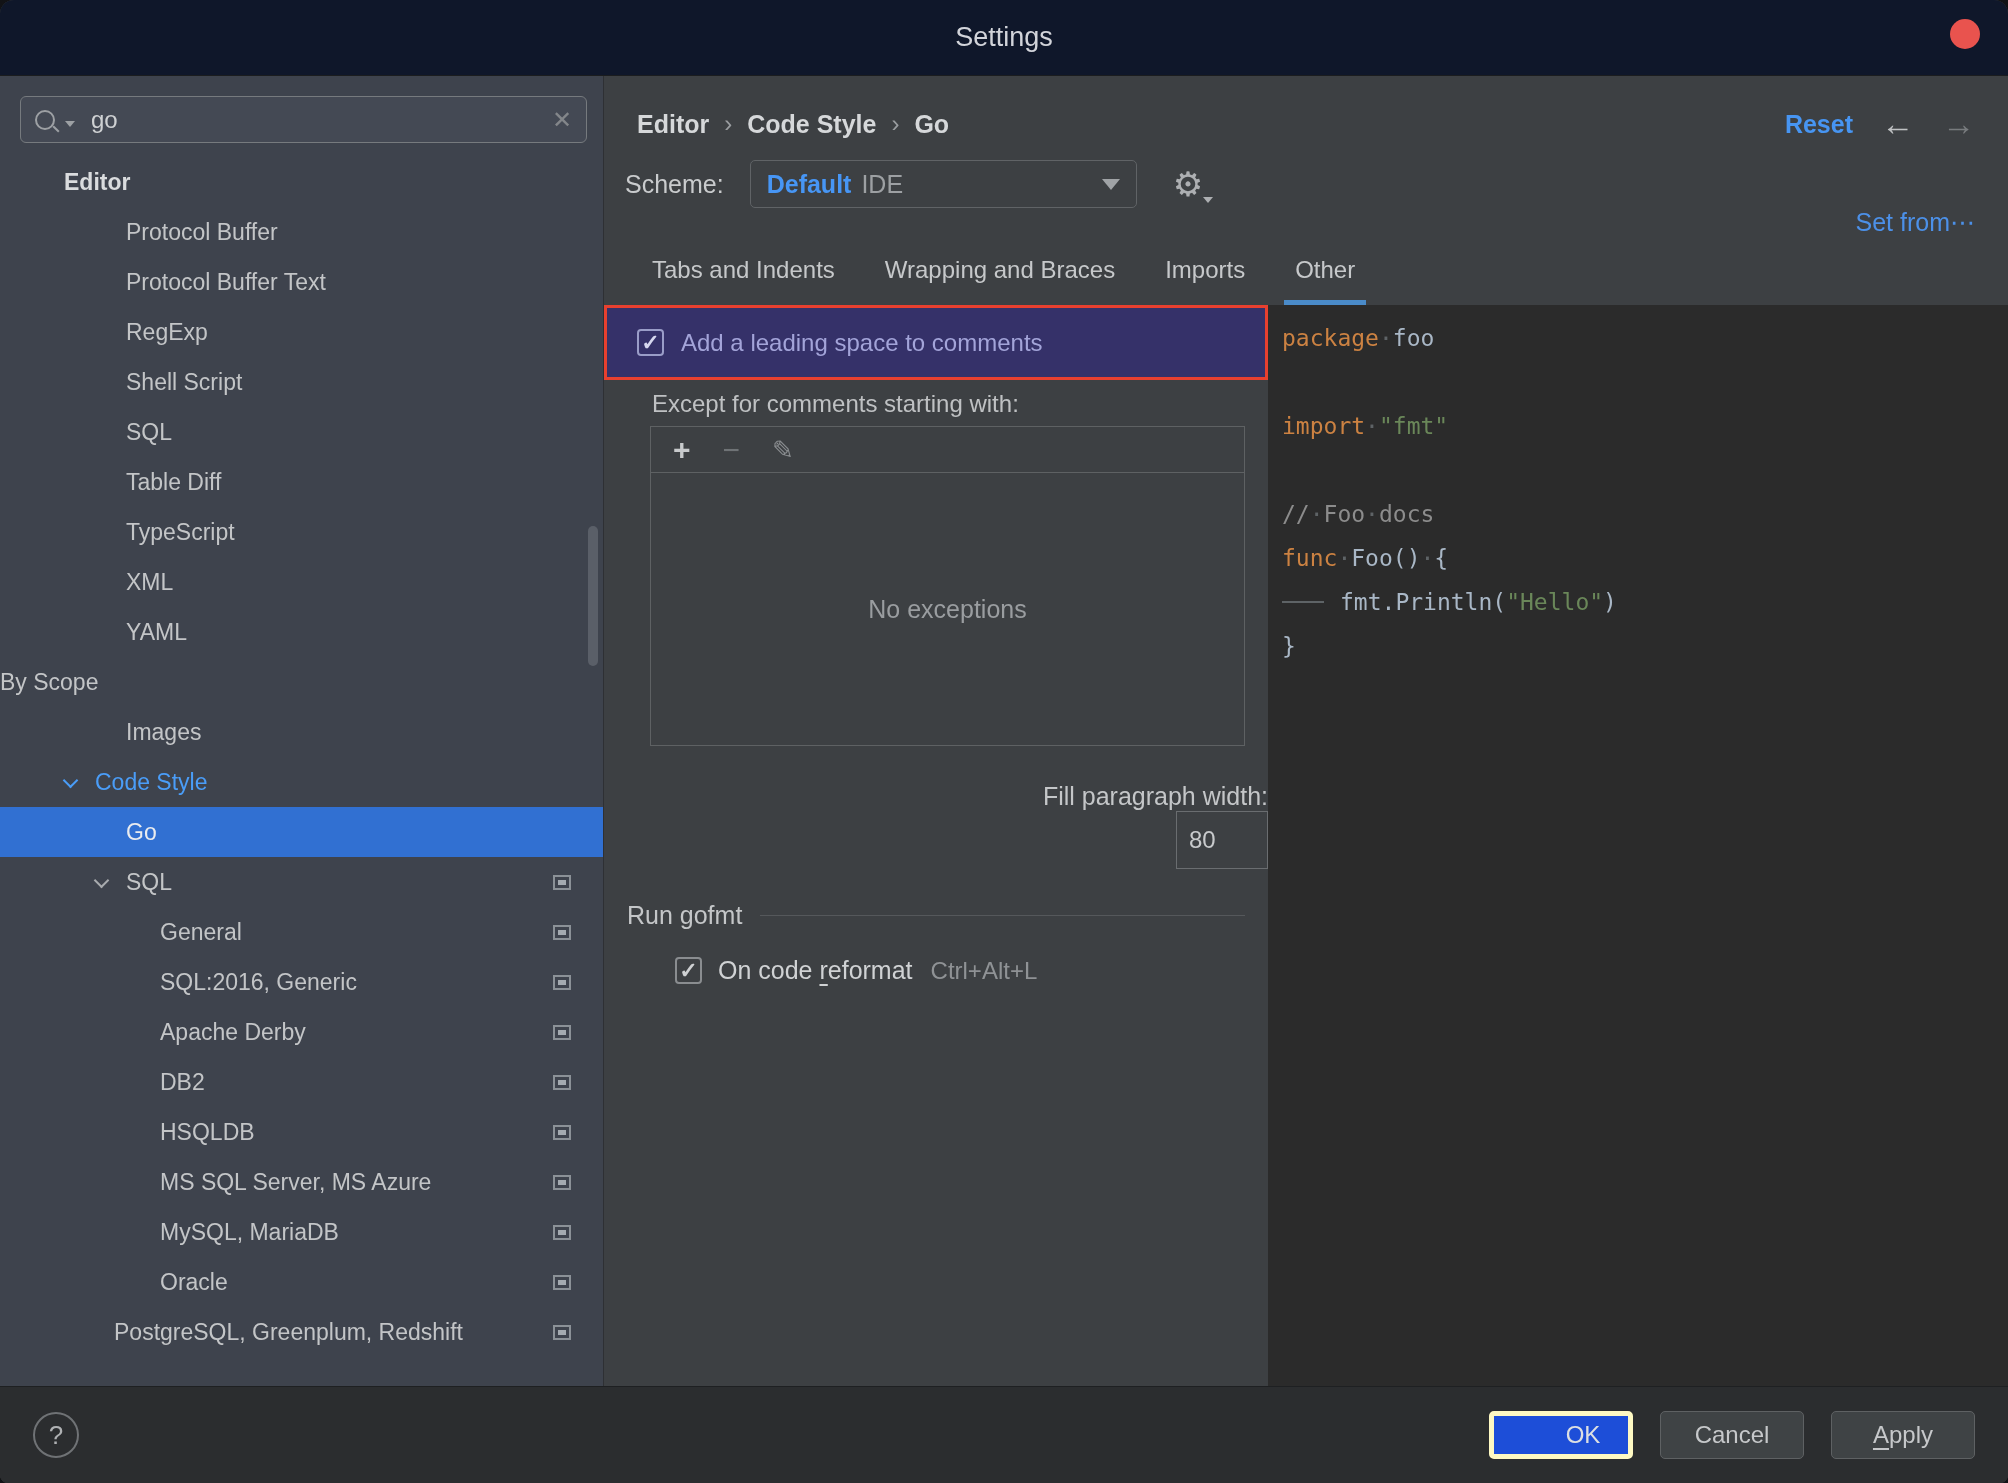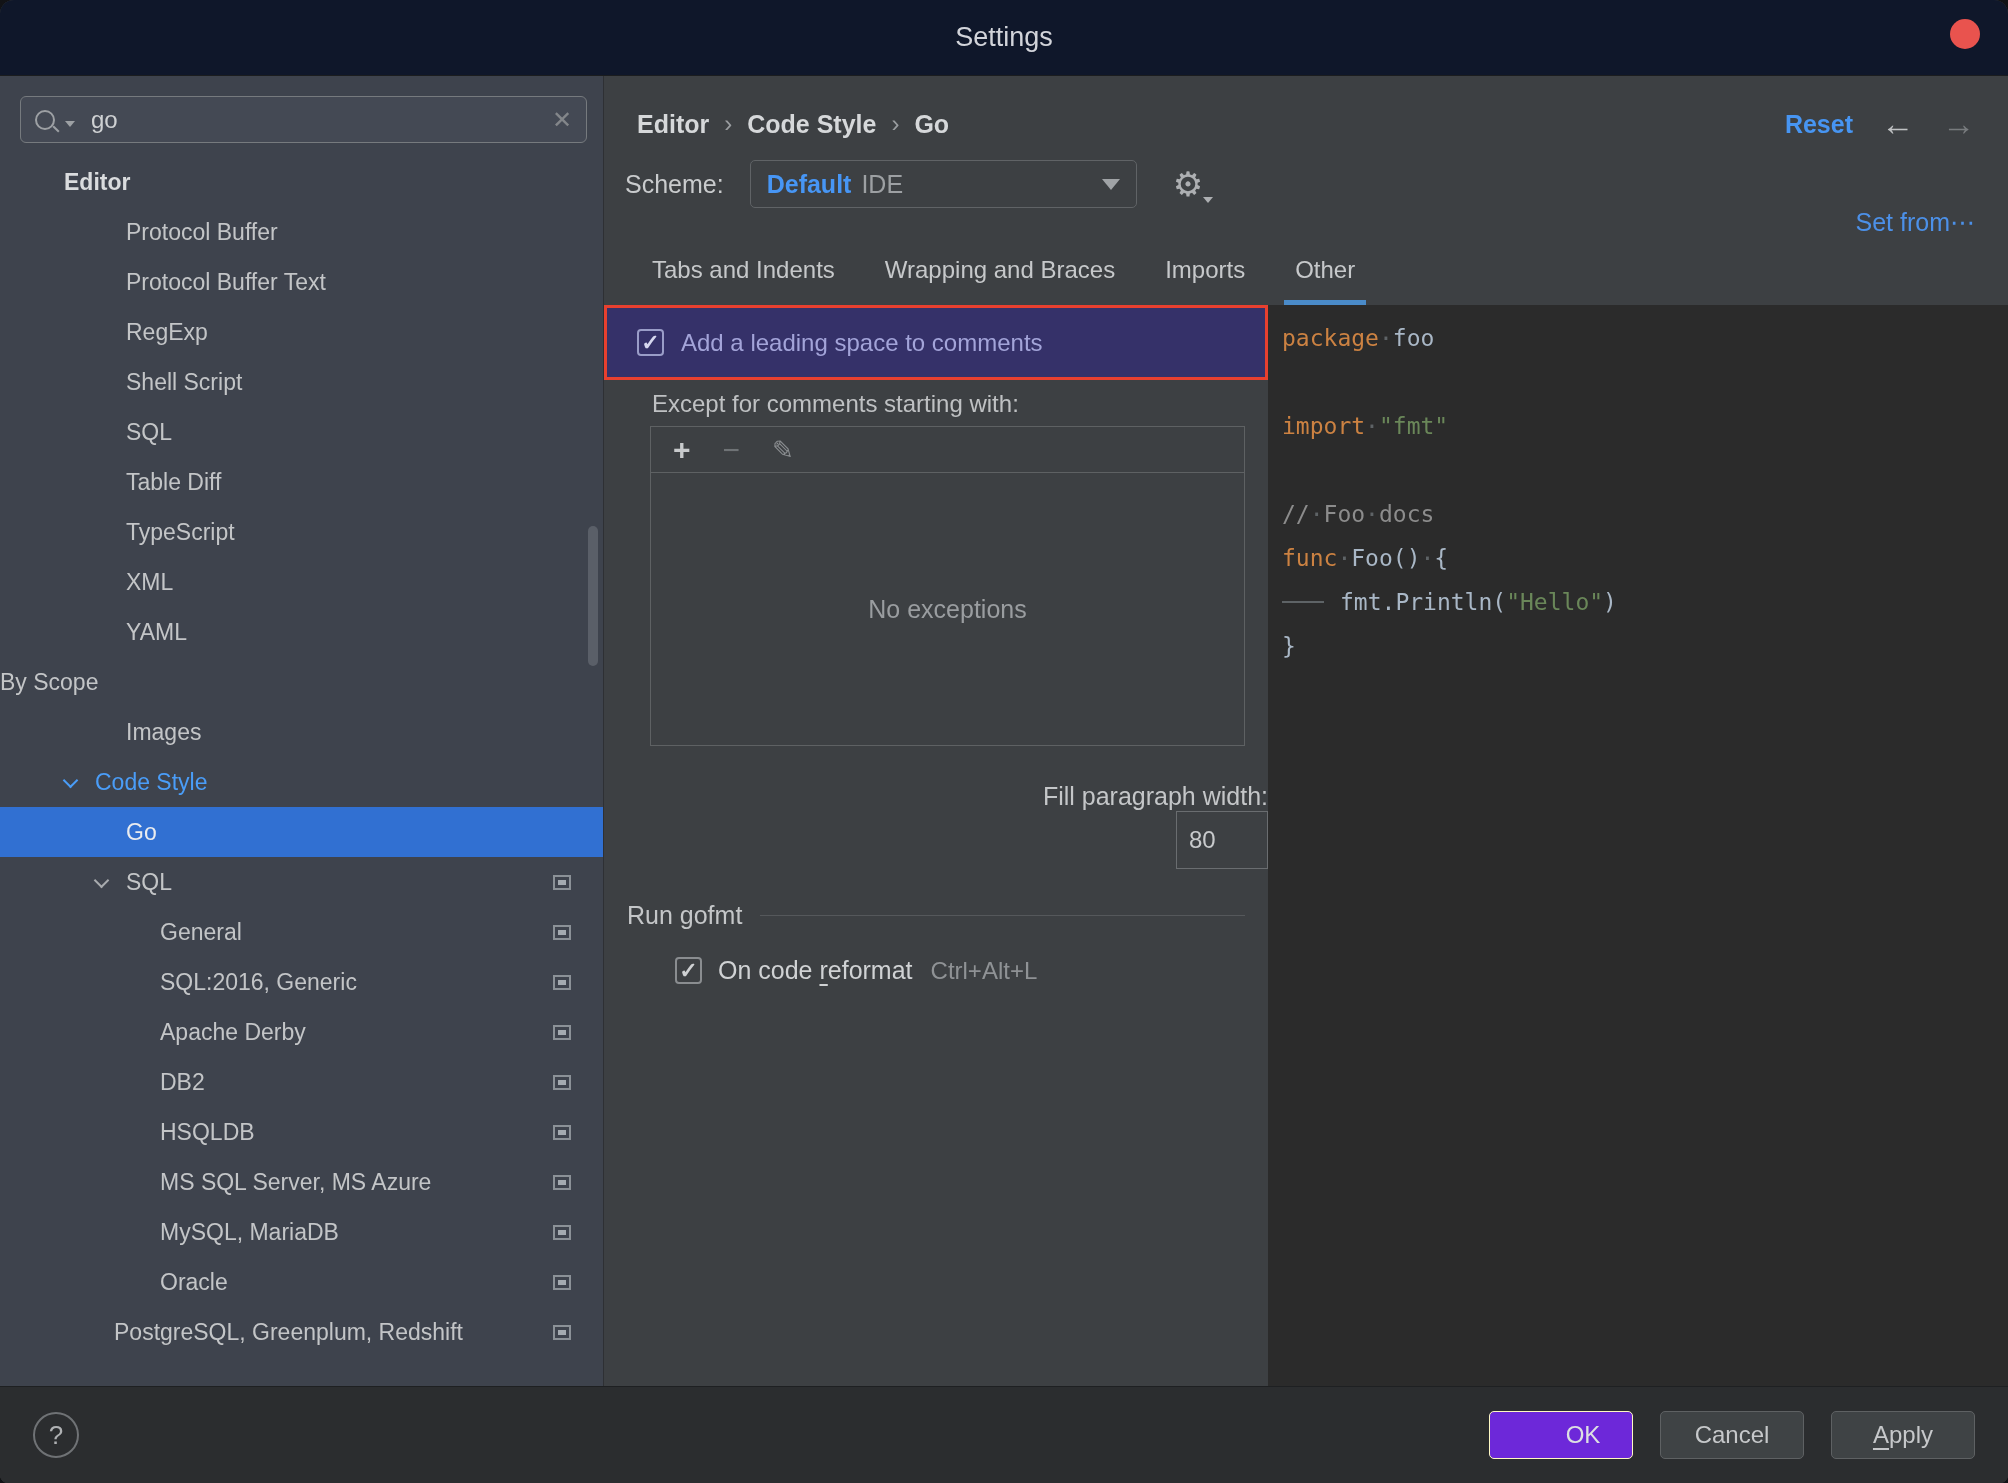--- a/index.html
+++ b/index.html
@@ -141,21 +141,21 @@
 
   
   .footer { flex:0 0 97px; background:#2B2D2F; border-top:1px solid #1E2022;
             display:flex; align-items:center; padding:0 33px; }
   .help-btn { width:46px; height:46px; border:2px solid #6F7275; border-radius:50%;
               color:#AFB1B3; font-size:26px; display:flex; align-items:center;
               justify-content:center; cursor:pointer; }
   .footer-btns { margin-left:auto; display:flex; gap:27px; }
   .btn { min-width:144px; height:48px; border-radius:5px; font-size:24px;
          display:flex; align-items:center; justify-content:center; cursor:pointer; }
-  .btn-ok { background:#6d28d9; border:1px solid #fef9c3; color:#DDE0E2;padding-left:44px; }
+  .btn-ok { background:#1d4ed8; border:5px solid #fef9c3; color:#DDE0E2;padding-left:44px; }
   .btn-plain { background:#3F4345; border:1px solid #5E6163; color:#C6C8CA; }
   .btn .u { text-decoration:underline; text-underline-offset:5px; }
 </style>
 </head>
 <body>
 
 <div class="window">
 
   <div class="titlebar">
     <span class="title">Settings</span>

